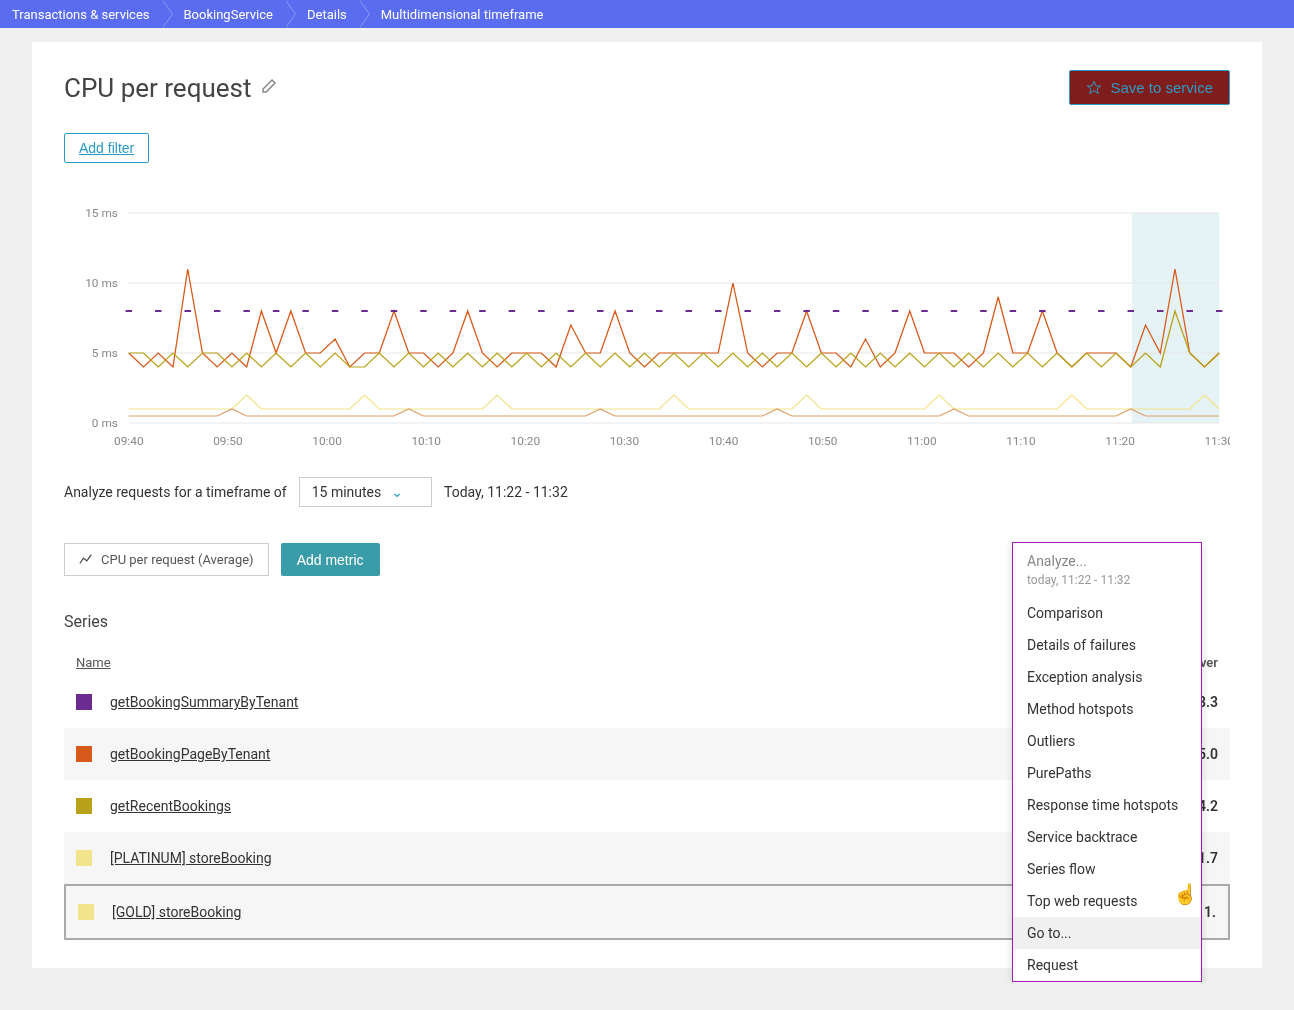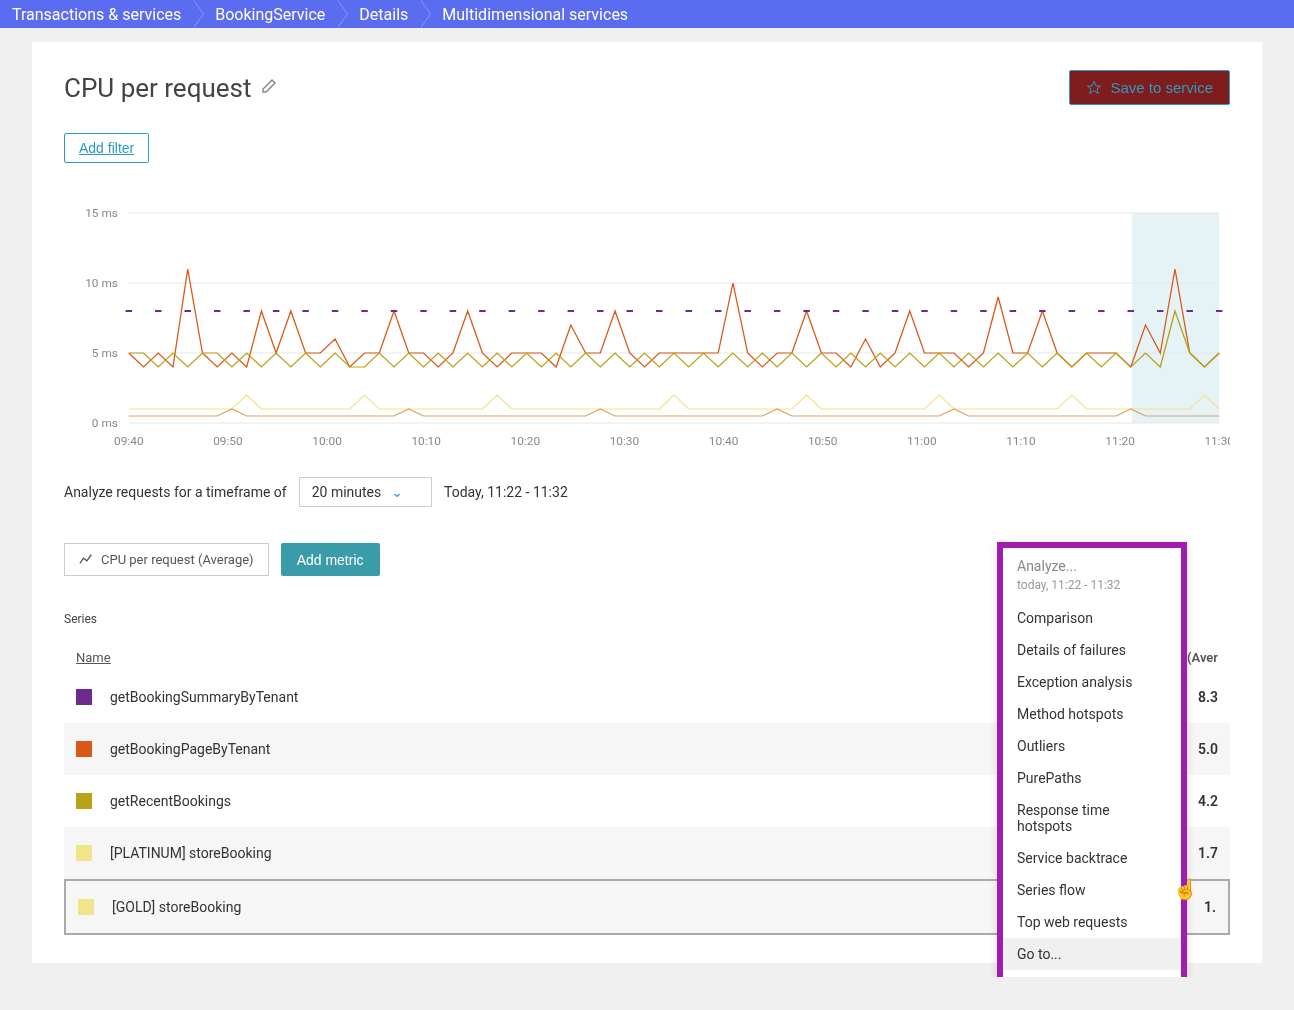--- a/index.html
+++ b/index.html
@@ -1,19 +1,19 @@
 <!DOCTYPE html>
 <html><head>
 <meta charset="utf-8">
 <style>
   * { box-sizing: border-box; margin: 0; padding: 0; }
   body { font-family: -apple-system, BlinkMacSystemFont, "Segoe UI", Roboto, Arial, sans-serif; background: #f0f0f0; color: #333; font-size: 14px; }
   
   .breadcrumb-bar { background: #5a6cf0; display: flex; align-items: center; height: 28px; padding: 0; }
-  .breadcrumb-item { color: #fff; padding: 0 22px 0 12px; font-size: 16px; position: relative; height: 100%; display: flex; align-items: center; cursor: pointer; }
+  .breadcrumb-item { color: #fff; padding: 0 22px 0 12px; font-size: 13px; position: relative; height: 100%; display: flex; align-items: center; cursor: pointer; }
   .breadcrumb-item::after { content: ''; position: absolute; right: 0; top: 0; width: 0; height: 0; border-top: 14px solid transparent; border-bottom: 14px solid transparent; border-left: 10px solid #5a6cf0; z-index: 2; }
   .breadcrumb-item::before { content: ''; position: absolute; right: -1px; top: 0; width: 0; height: 0; border-top: 14px solid transparent; border-bottom: 14px solid transparent; border-left: 10px solid rgba(255,255,255,0.3); z-index: 1; }
   .breadcrumb-item:last-child::after, .breadcrumb-item:last-child::before { display: none; }
 
   .panel { background: #fff; margin: 14px 32px; padding: 28px 32px; }
   
   .title-row { display: flex; align-items: center; justify-content: space-between; margin-bottom: 28px; }
   .title-left { display: flex; align-items: center; gap: 10px; }
   .page-title { font-size: 26px; font-weight: 400; color: #444; }
   .edit-icon { color: #888; font-size: 16px; cursor: pointer; }
@@ -27,50 +27,50 @@
 
   .timeframe-row { display: flex; align-items: center; gap: 12px; margin-bottom: 36px; font-size: 14px; color: #333; }
   .timeframe-select { border: 1px solid #ccc; padding: 6px 28px 6px 12px; font-size: 14px; position: relative; display: inline-flex; align-items: center; gap: 10px; cursor: pointer; }
   .timeframe-select .chevron { color: #2a9bc4; }
 
   .metric-row { display: flex; gap: 12px; margin-bottom: 36px; }
   .metric-pill { border: 1px solid #ccc; padding: 8px 14px; display: inline-flex; align-items: center; gap: 8px; font-size: 13px; color: #555; cursor: pointer; }
   .metric-pill svg { width: 14px; height: 14px; }
   .add-metric-btn { background: #3a9ca8; color: #fff; border: none; padding: 8px 16px; font-size: 14px; cursor: pointer; border-radius: 2px; }
 
-  .series-title { font-size: 12px; font-weight: 400; margin-bottom: 24px; color: #444; }
+  .series-title { font-size: 16px; font-weight: 400; margin-bottom: 24px; color: #444; }
 
   .table { width: 100%; }
   .table-header { display: flex; padding: 0 12px 6px 12px; font-size: 13px; color: #555; border-bottom: none; }
   .col-name { flex: 1; text-decoration: underline; }
   .col-value { width: 220px; text-align: right; font-weight: 600; }
 
   .table-row { display: flex; align-items: center; padding: 18px 12px; font-size: 14px; }
   .table-row.striped { background: #f6f6f6; }
   .table-row.selected { border: 2px solid #aaa; background: #f6f6f6; }
   .color-swatch { width: 16px; height: 16px; margin-right: 18px; flex-shrink: 0; }
-  .row-name { flex: 1; color: #333; }
+  .row-name { flex: 1; color: #333; text-decoration: underline; }
   .row-value { width: 220px; text-align: right; font-weight: 600; }
 
-  .context-menu { position: absolute; right: 75px; top: 500px; width: 190px; background: #fff; border: 6px solid #a21caf; box-shadow: 0 2px 8px rgba(0,0,0,0.15); font-size: 14px; z-index: 100; }
+  .context-menu { position: absolute; right: 60px; top: 500px; width: 190px; background: #fff; border: 1px solid #a21caf; box-shadow: 0 2px 8px rgba(0,0,0,0.15); font-size: 14px; z-index: 100; }
   .context-menu-header { padding: 10px 14px 4px; color: #888; font-size: 14px; }
   .context-menu-sub { padding: 0 14px 10px; color: #999; font-size: 12px; }
   .context-menu-item { padding: 8px 14px; cursor: pointer; color: #333; }
   .context-menu-item.highlighted { background: #f0f0f0; }
   
   .cursor-icon { position: absolute; right: 64px; bottom: 62px; font-size: 20px; z-index: 101; }
 </style>
 </head>
 <body>
 
 <div class="breadcrumb-bar">
   <div class="breadcrumb-item">Transactions &amp; services</div>
   <div class="breadcrumb-item">BookingService</div>
   <div class="breadcrumb-item">Details</div>
-  <div class="breadcrumb-item">Multidimensional services</div>
+  <div class="breadcrumb-item">Multidimensional timeframe</div>
 </div>
 
 <div class="panel" style="position:relative;">
 
   <div class="title-row">
     <div class="title-left">
       <h1 class="page-title">CPU per request</h1>
       <span class="edit-icon">
         <svg viewBox="0 0 16 16" width="16" height="16" fill="none" stroke="currentColor" stroke-width="1.5">
             <path d="M11 2l3 3-9 9H2v-3l9-9z"></path>
@@ -151,21 +151,21 @@
         <line x1="985.1081081081081" y1="108" x2="991.1081081081081" y2="108" stroke="#6a2c91" stroke-width="2"></line>
         <line x1="1012.4054054054054" y1="108" x2="1018.4054054054054" y2="108" stroke="#6a2c91" stroke-width="2"></line>
         <line x1="1039.7027027027027" y1="108" x2="1045.7027027027027" y2="108" stroke="#6a2c91" stroke-width="2"></line>
         <line x1="1067" y1="108" x2="1073" y2="108" stroke="#6a2c91" stroke-width="2"></line>
       </svg>
   </div>
 
   <div class="timeframe-row">
     <span>Analyze requests for a timeframe of</span>
     <div class="timeframe-select">
-      <span>20 minutes</span>
+      <span>15 minutes</span>
       <span class="chevron">⌄</span>
     </div>
     <span>Today, 11:22 - 11:32</span>
   </div>
 
   <div class="metric-row">
     <div class="metric-pill">
       <svg viewBox="0 0 16 16" fill="none" stroke="currentColor" stroke-width="1.5">
           <path d="M1 12l4-6 4 3 5-7"></path>
         </svg>

